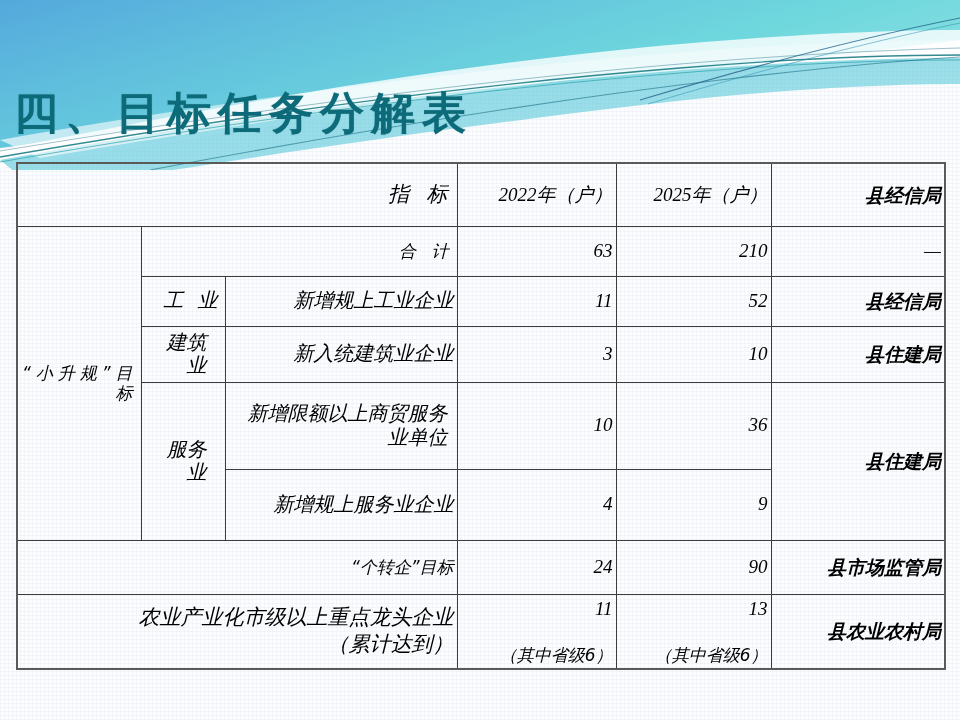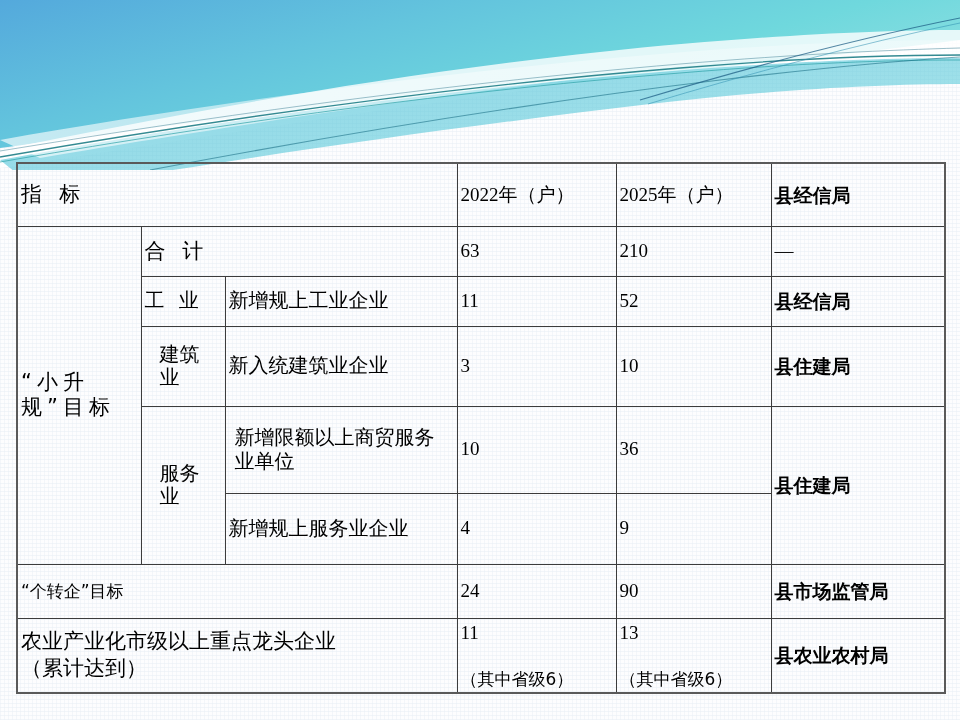--- a/index.html
+++ b/index.html
@@ -56,39 +56,40 @@
     width: 928px;
   }
   table.sheet {
     border-collapse: collapse;
     width: 928px;
     table-layout: fixed;
     background: transparent;
   }
   table.sheet td {
     border: 1px solid #3c3c3c;
-    text-align: left;
+    text-align: right;
     vertical-align: middle;
     color: #000;
     padding: 2px 3px;
     line-height: 1.18;
+    font-style: italic;
   }
   table.sheet {
     border: 2px solid #5a5a5a;
   }
 
   
   .sans { font-family: "DejaVu Sans", "Liberation Sans", sans-serif; }
   .serif { font-family: "Liberation Serif", "DejaVu Serif", serif; }
 
   .hdr-indicator { font-size: 21px; letter-spacing: 6px; }
   .hdr-year { font-size: 19px; }
   .hdr-unit { font-size: 19px; font-weight: 700; }
 
-  .big-label  { font-size: 21px; letter-spacing: 5px; margin-top: 24px; }
+  .big-label  { font-size: 17px; letter-spacing: 5px; margin-top: 24px; }
   .grp-label  { font-size: 20px; }
   .item-label { font-size: 20px; }
   .num        { font-size: 19px; }
   .num-sub    { font-size: 17px; margin-top: 22px; }
   .dept       { font-size: 19px; font-weight: 700; }
 
   .vgroup { font-size: 20px; line-height: 1.15; }
 
   .tight { letter-spacing: 4px; }
 
@@ -131,20 +132,21 @@
 
       <path d="M0,157 C190,124 430,88 680,68 C800,58 890,55 960,55" fill="none" stroke="#11757f" stroke-width="1.3" opacity=".85"></path>
       <path d="M0,162 C190,129 430,93 680,73 C800,63 890,60 960,60" fill="none" stroke="#2ea3a8" stroke-width="1" opacity=".7"></path>
       <path d="M0,151 C190,120 430,85 680,64 C800,54 890,50 960,48" fill="none" stroke="#3b7f93" stroke-width="0.9" opacity=".55"></path>
       <path d="M150,170 C330,136 520,104 720,80 C830,67 910,60 960,57" fill="none" stroke="#1d6f86" stroke-width="1.1" opacity=".6"></path>
       <path d="M640,100 C740,70 850,40 960,18" fill="none" stroke="#1f5f86" stroke-width="1.1" opacity=".75"></path>
       <path d="M648,104 C748,74 858,44 960,23" fill="none" stroke="#2e8fb0" stroke-width="0.9" opacity=".6"></path>
     </svg>
   </div>
 
+  <div id="title">四、目标任务分解表</div>
 
   <div id="tbl-wrap">
     <table class="sheet">
       <colgroup>
         <col style="width:124px">
         <col style="width:84px">
         <col style="width:232px">
         <col style="width:159px">
         <col style="width:155px">
         <col style="width:174px">
@@ -168,21 +170,21 @@
 
         <tr style="height:50px">
           <td class="sans grp-label tight">工  业</td>
           <td class="sans item-label">新增规上工业企业</td>
           <td class="serif num">11</td>
           <td class="serif num">52</td>
           <td class="sans dept">县经信局</td>
         </tr>
 
         <tr style="height:55px">
-          <td class="sans vgroup" style="word-break:break-all;padding:16px 18px">建筑业</td>
+          <td class="sans vgroup" style="word-break:break-all;padding:4px 18px">建筑业</td>
           <td class="sans item-label">新入统建筑业企业</td>
           <td class="serif num">3</td>
           <td class="serif num">10</td>
           <td class="sans dept">县住建局</td>
         </tr>
 
         <tr style="height:87px">
           <td rowspan="2" class="sans vgroup" style="word-break:break-all;padding:14px 18px">服务业</td>
           <td class="sans item-label cell-2line" style="padding:0 9px">新增限额以上商贸服务业单位</td>
           <td class="serif num">10</td>

